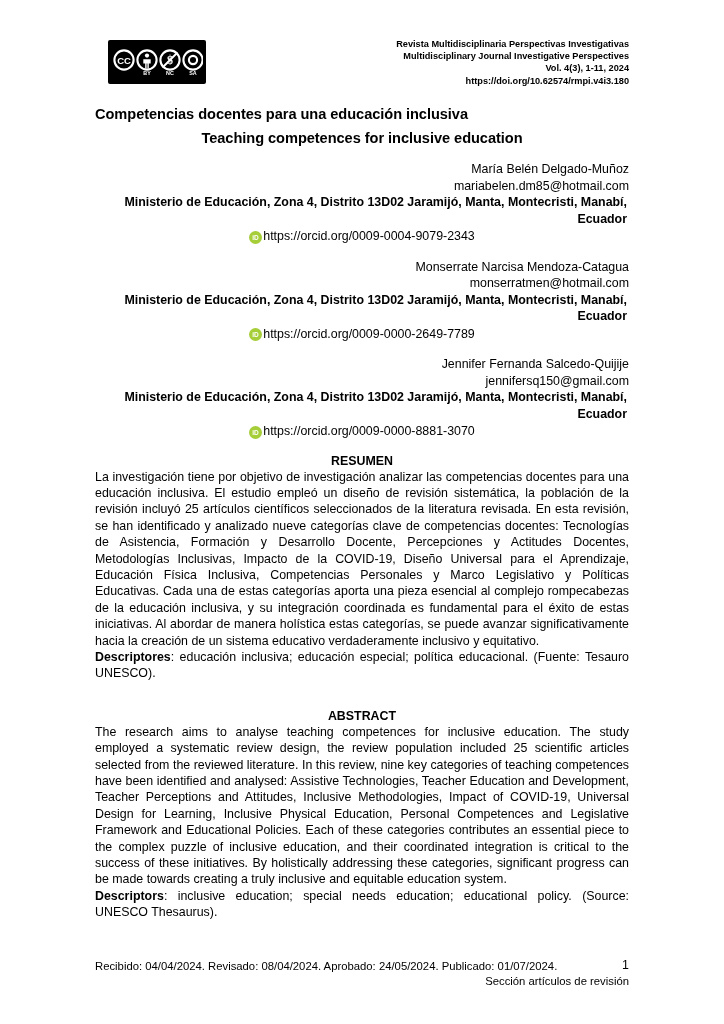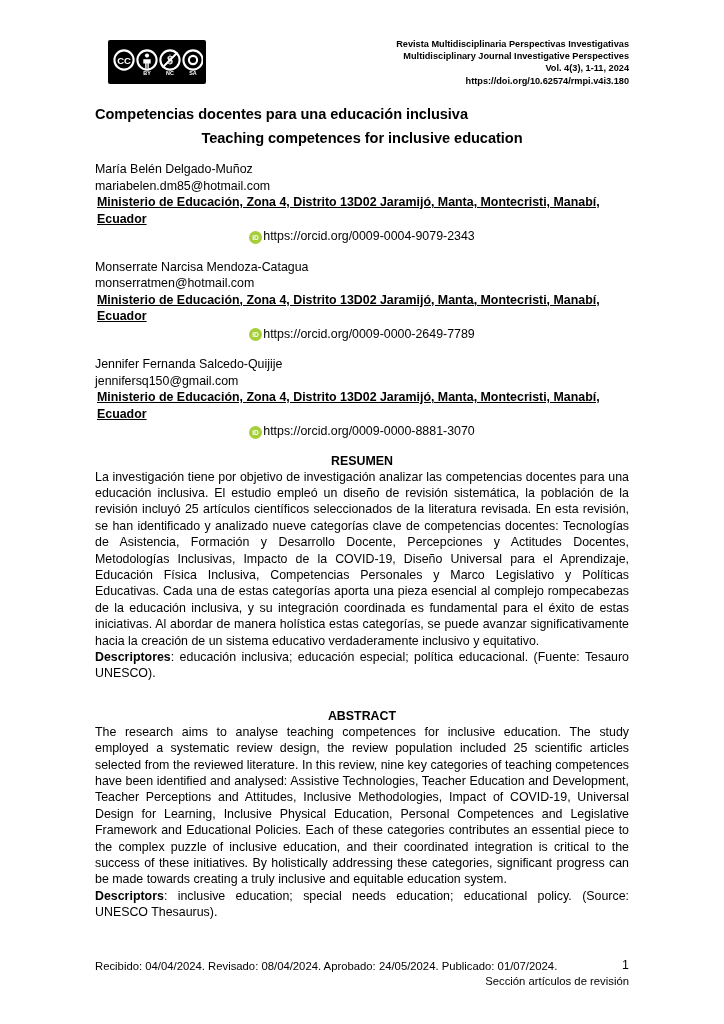--- a/index.html
+++ b/index.html
@@ -64,35 +64,34 @@
   .title-en {
     text-align: center;
     font-size: 14.6px;
     font-weight: bold;
     margin-top: 8px;
     letter-spacing: -0.05px;
   }
 
   
   .authors { margin-top: 15px; }
-  .author-block { text-align: left; margin-bottom: 14px; }
+  .author-block { text-align: right; margin-bottom: 14px; }
   .author-name {
     font-size: 12.4px;
     line-height: 16.5px;
   }
   .author-email {
     font-size: 12.4px;
     line-height: 16.5px;
   }
   .author-affil {
     font-size: 12.4px;
     font-weight: bold;
     line-height: 16.5px;
     padding: 0 2px;
-    text-decoration: underline;
   }
   .orcid-line {
     display: flex;
     align-items: center;
     justify-content: center;
     font-size: 12.4px;
     line-height: 16.5px;
     margin-top: 1px;
   }
   .orcid-icon {

